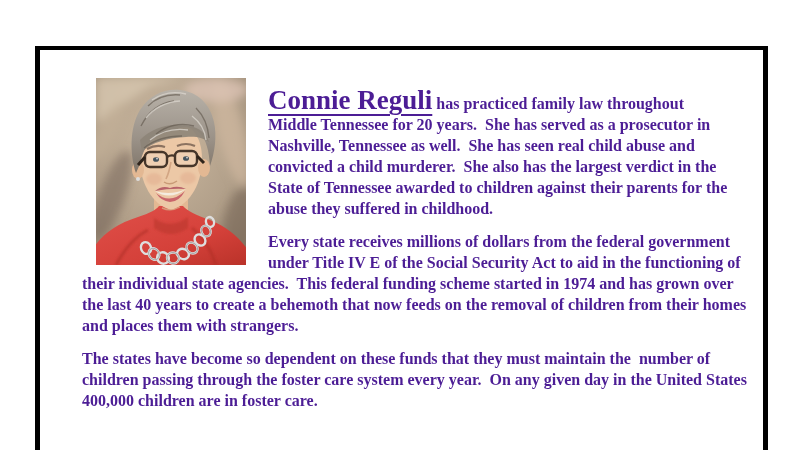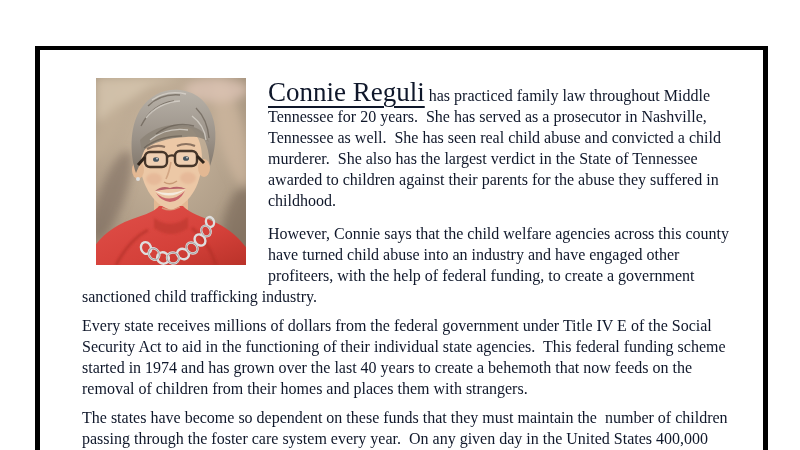--- a/index.html
+++ b/index.html
@@ -30,25 +30,26 @@
   }
   .photo {
     float: left;
     width: 150px;
     height: 187px;
     margin: 8px 22px 4px 14px;
     overflow: hidden;
   }
   .photo svg { display: block; }
   p {
-    margin: 4px 0 8px 0;
+    margin: 12px 0 8px 0;
     font-size: 16px;
     line-height: 21px;
     white-space: pre-wrap;
-    color: #0f172a;
+    color: #4c1d95;
+    font-weight: bold;
   }
   p.intro {
     padding-top: 8px;
     padding-right: 16px;
     margin-bottom: 12px;
   }
   p.beside {
     padding-right: 16px;
   }
   .title-name {
@@ -173,20 +174,19 @@
           <ellipse cx="58" cy="176" rx="5" ry="6" transform="rotate(-35 58 176)"></ellipse>
           <ellipse cx="77" cy="180" rx="5.5" ry="6" transform="rotate(-75 77 180)"></ellipse>
           <ellipse cx="96" cy="170" rx="5" ry="6" transform="rotate(-50 96 170)"></ellipse>
           <ellipse cx="110" cy="153" rx="4.5" ry="5.5" transform="rotate(-25 110 153)"></ellipse>
         </g>
       </svg>
     </div>
 
     <p class="intro"><span class="title-name">Connie Reguli</span><span> has practiced family law throughout Middle Tennessee for 20 years.  She has served as a prosecutor in Nashville, Tennessee as well.  She has seen real child abuse and convicted a child murderer.  She also has the largest verdict in the State of Tennessee awarded to children against their parents for the abuse they suffered in childhood.</span></p>
 
-    <p class="beside">However, Connie says that the child welfare agencies across this county have turned child abuse into an industry and have engaged other profiteers, with the help of federal funding, to create a government sanctioned child trafficking industry.</p>
 
     <p>Every state receives millions of dollars from the federal government under Title IV E of the Social Security Act to aid in the functioning of their individual state agencies.  This federal funding scheme started in 1974 and has grown over the last 40 years to create a behemoth that now feeds on the removal of children from their homes and places them with strangers.</p>
 
     <p>The states have become so dependent on these funds that they must maintain the  number of children passing through the foster care system every year.  On any given day in the United States 400,000 children are in foster care.</p>
 
   </div>
 </div>
 
 </body></html>

